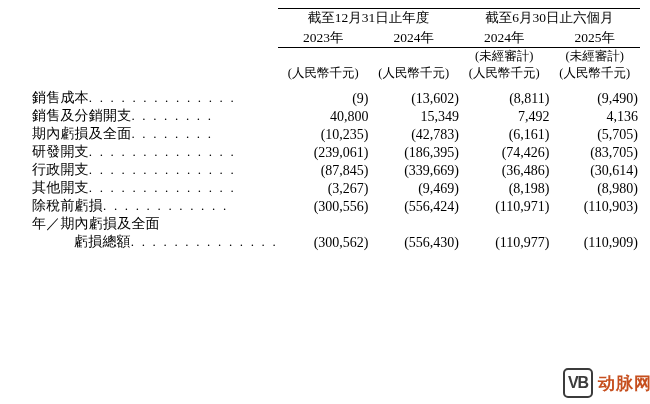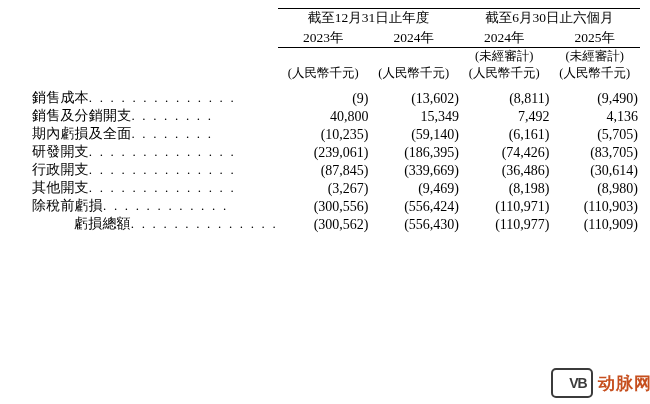--- a/index.html
+++ b/index.html
@@ -116,27 +116,26 @@
     opacity: 0.92;
   }
   .wm-badge {
     width: 26px;
     height: 26px;
     border-radius: 5px;
     background: #ffffff;
     border: 2px solid #2b2b2b;
     color: #2b2b2b;
     font-family: "Liberation Sans", sans-serif;
-    font-size: 14px;
+    font-size: 16px;
     font-weight: bold;
     display: flex;
     align-items: center;
     justify-content: center;
     letter-spacing: -1px;
-    padding-left: 12px;
   }
   .wm-text {
     font-family: "Liberation Sans", sans-serif;
     font-size: 17px;
     font-weight: bold;
     color: #c2410c;
     letter-spacing: 1px;
   }
 </style>
 </head>
@@ -206,21 +205,21 @@
         <td class="label"><span>銷售及分銷開支</span><span class="dots">. . . . . . . .</span></td>
         <td class="num">40,800</td>
         <td class="num">15,349</td>
         <td class="num">7,492</td>
         <td class="num last">4,136</td>
       </tr>
 
       <tr>
         <td class="label"><span>期內虧損及全面</span><span class="dots">. . . . . . . .</span></td>
         <td class="num">(10,235)</td>
-        <td class="num">(59,140)</td>
+        <td class="num">(42,783)</td>
         <td class="num">(6,161)</td>
         <td class="num last">(5,705)</td>
       </tr>
 
       <tr>
         <td class="label"><span>研發開支</span><span class="dots">. . . . . . . . . . . . . .</span></td>
         <td class="num">(239,061)</td>
         <td class="num">(186,395)</td>
         <td class="num">(74,426)</td>
         <td class="num last">(83,705)</td>
@@ -243,20 +242,27 @@
       </tr>
 
       <tr>
         <td class="label"><span>除稅前虧損</span><span class="dots">. . . . . . . . . . . .</span></td>
         <td class="num">(300,556)</td>
         <td class="num">(556,424)</td>
         <td class="num">(110,971)</td>
         <td class="num last">(110,903)</td>
       </tr>
 
+      <tr>
+        <td class="label"><span>年／期內虧損及全面</span><span class="dots"></span></td>
+        <td class="num"></td>
+        <td class="num"></td>
+        <td class="num"></td>
+        <td class="num last"></td>
+      </tr>
 
       <tr>
         <td class="label indent"><span>虧損總額</span><span class="dots">. . . . . . . . . . . . . .</span></td>
         <td class="num">(300,562)</td>
         <td class="num">(556,430)</td>
         <td class="num">(110,977)</td>
         <td class="num last">(110,909)</td>
       </tr>
 
     </tbody>

